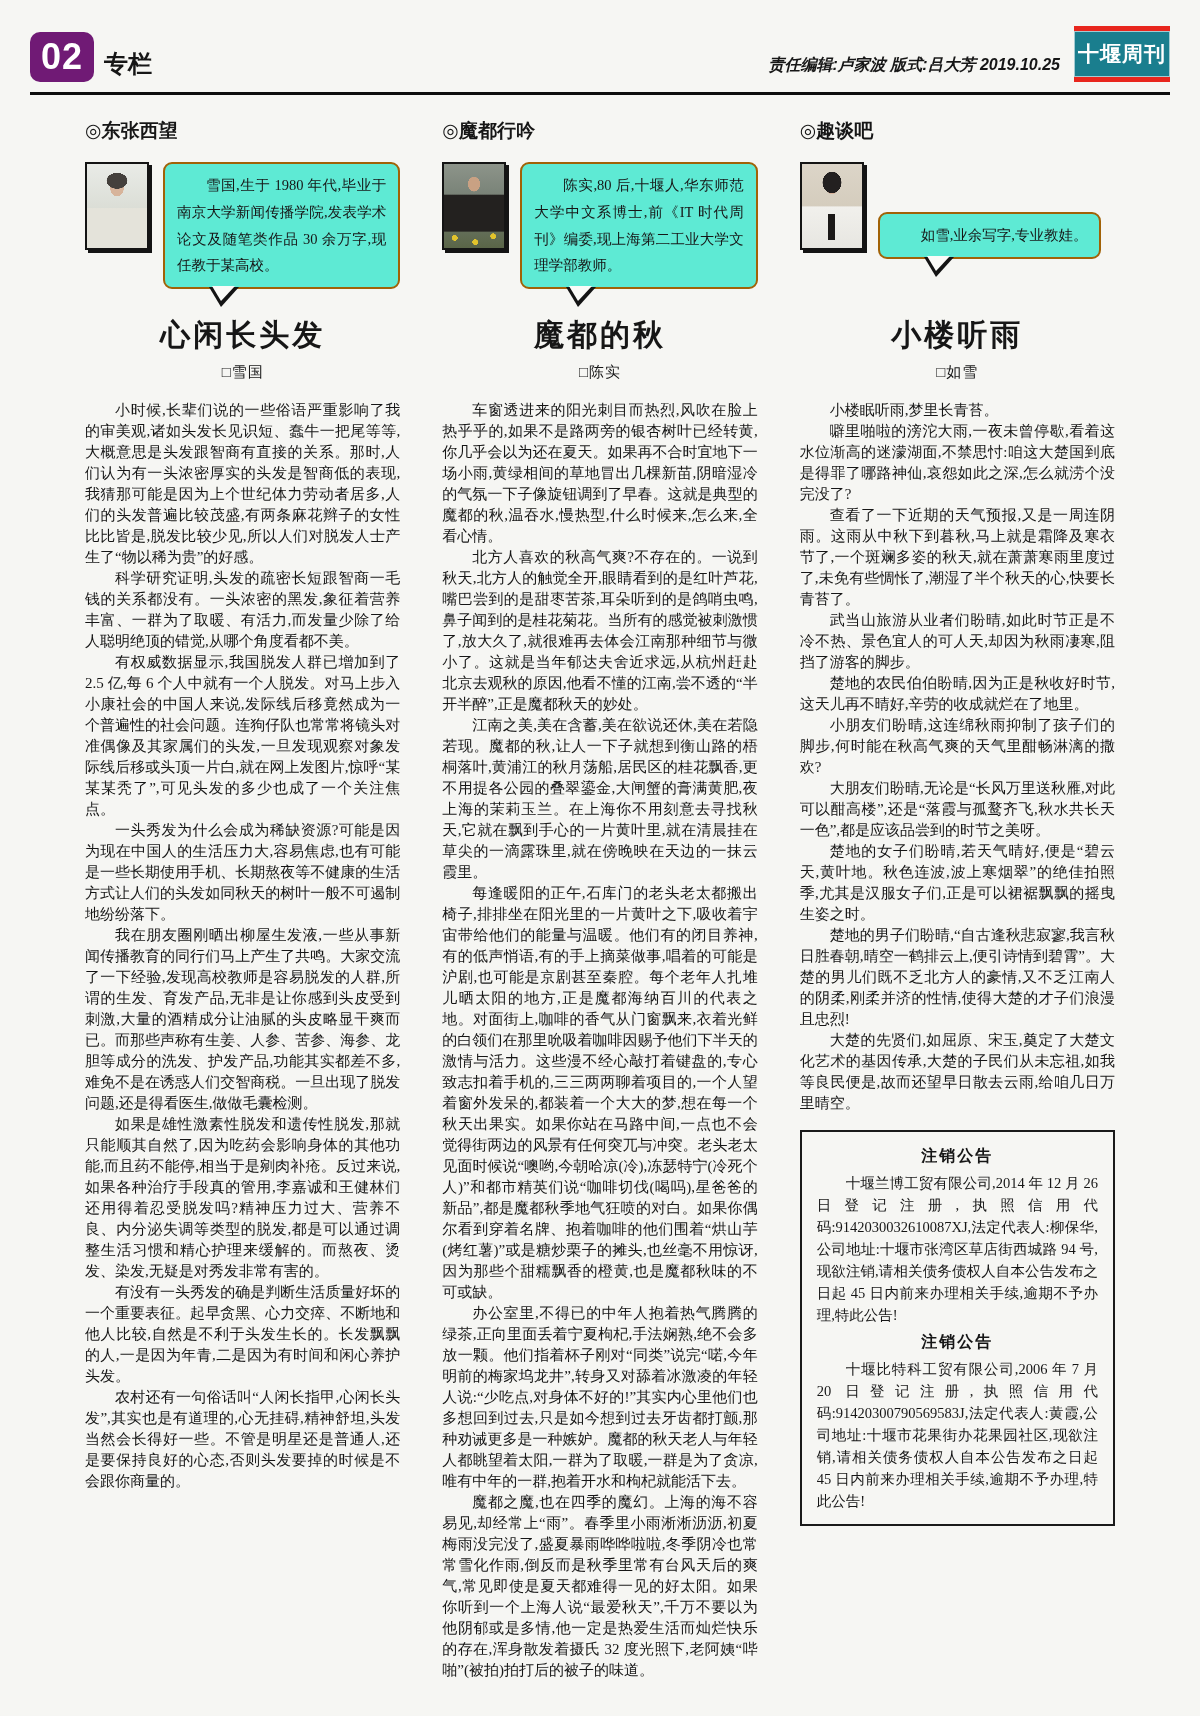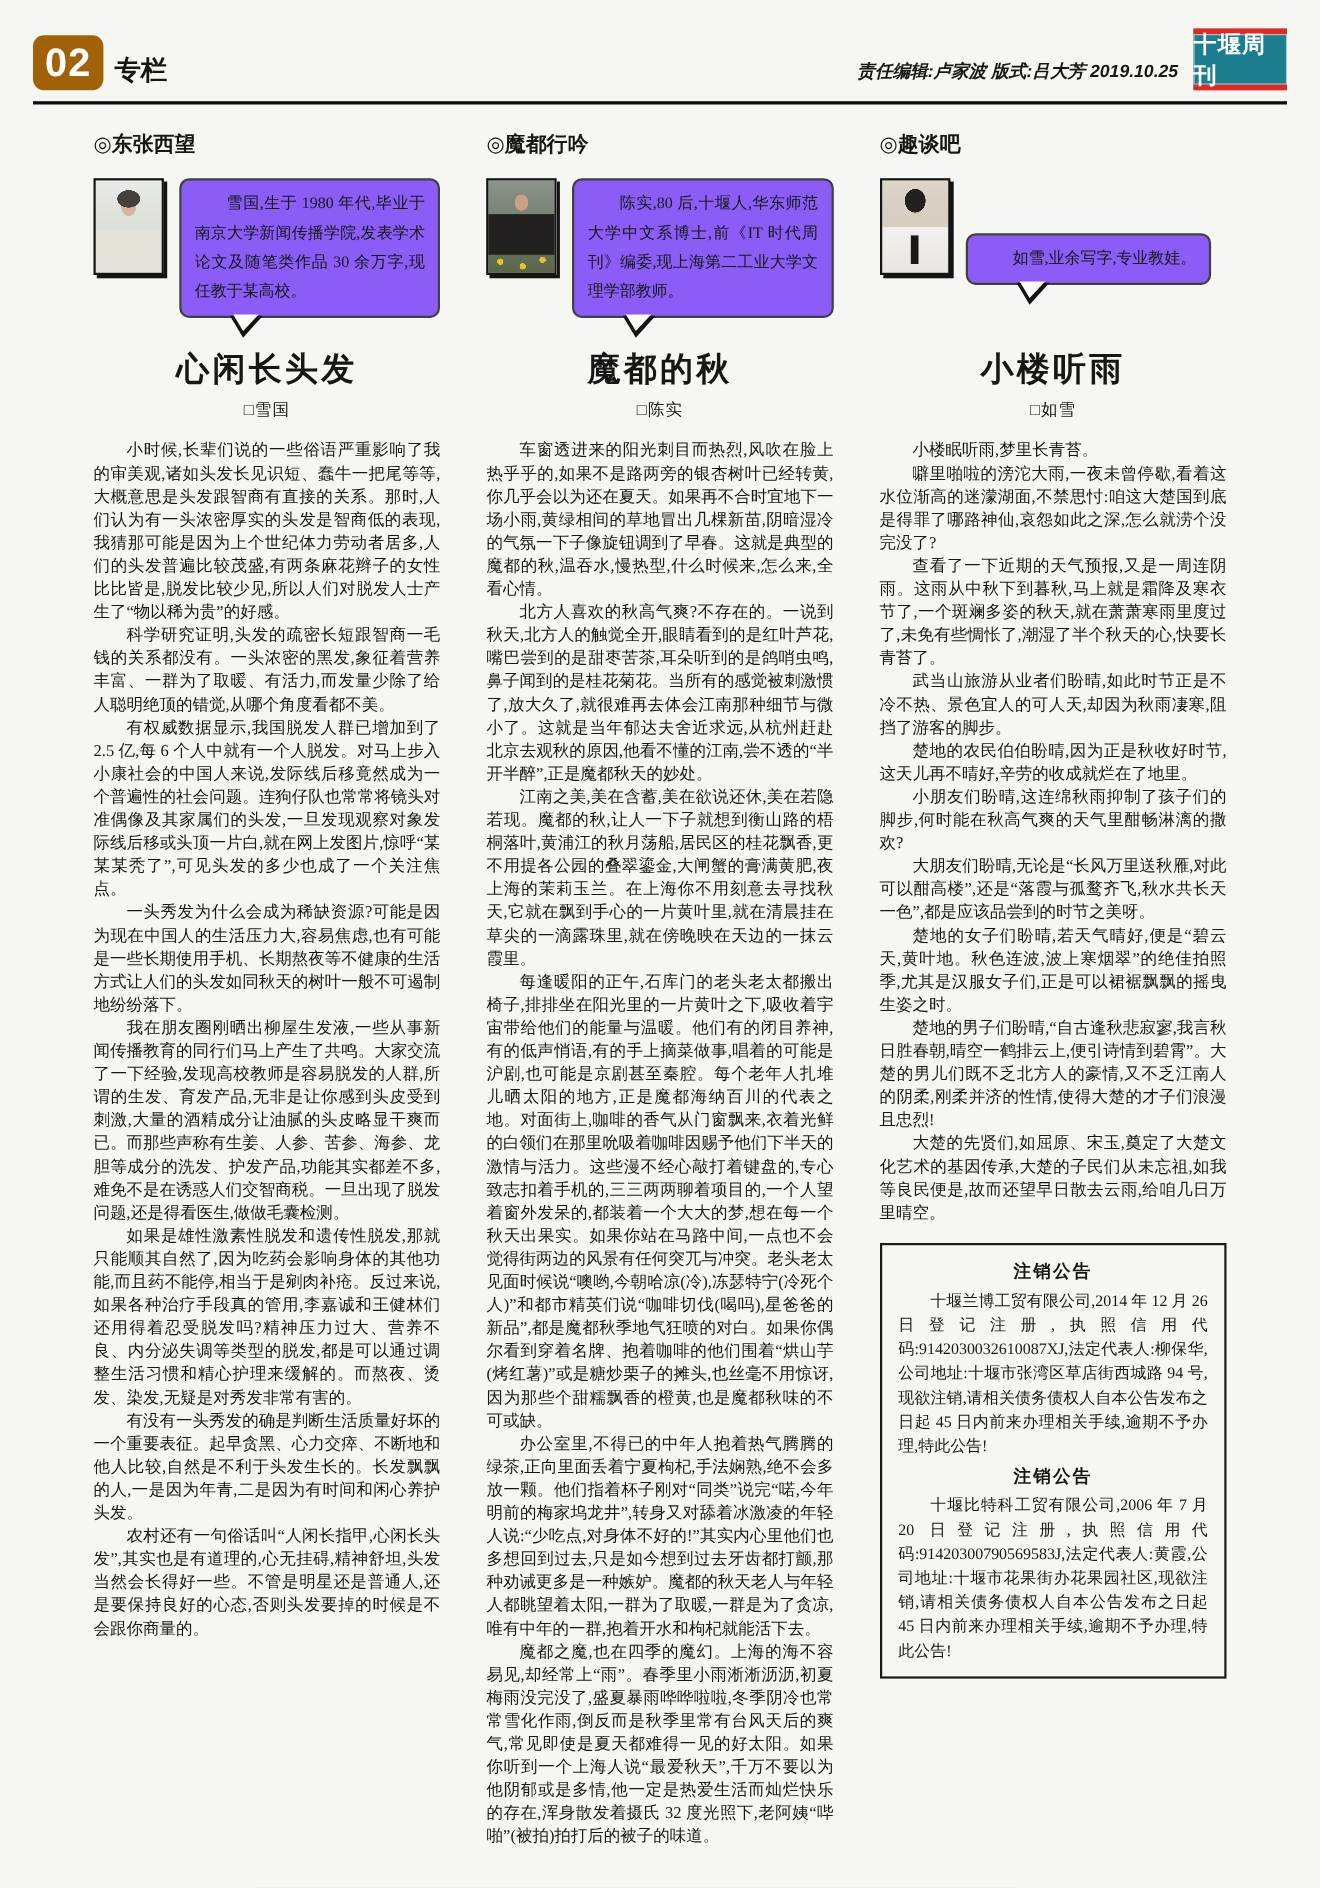--- a/index.html
+++ b/index.html
@@ -6,31 +6,31 @@
   html,body { background:#e8e8e6; }
   .page {
     position:relative; width:1200px; height:1716px; margin:0 auto;
     background:#f6f6f3; overflow:hidden; color:#161616;
     font-family:"Liberation Serif","DejaVu Serif",serif;
   }
   
   .hdr { position:absolute; top:24px; left:30px; right:30px; height:58px;
          display:flex; align-items:flex-end; }
   .pagenum {
-    width:64px; height:50px; border-radius:10px; background:#a16207; color:#fff;
+    width:64px; height:50px; border-radius:10px; background:#701a75; color:#fff;
     font-family:"Liberation Sans","DejaVu Sans",sans-serif; font-size:36px; font-weight:bold;
     display:flex; align-items:center; justify-content:center; letter-spacing:1px;
   }
   .section-name { font-family:"Liberation Sans","DejaVu Sans",sans-serif;
     font-size:24px; font-weight:bold; margin-left:10px; padding-bottom:2px; }
   .hdr-spacer { flex:1; }
   .edition { font-family:"Liberation Sans","DejaVu Sans",sans-serif;
     font-size:16px; font-weight:bold; font-style:italic; padding-bottom:6px; margin-right:14px; }
   .masthead {
-    width:85px; height:56px; background:#1a7e8e; color:#fff;
+    width:96px; height:56px; background:#1a7e8e; color:#fff;
     border-top:5px solid #e8261d; border-bottom:5px solid #e8261d;
     display:flex; align-items:center; justify-content:center;
     font-size:21px; font-weight:bold; letter-spacing:1px;
     box-shadow:inset 0 0 0 1px rgba(255,255,255,.6);
   }
   .hdr-rule { position:absolute; top:92px; left:30px; right:30px; border-top:3px solid #0d0d0d; }
 
   
   .content { position:absolute; top:118px; left:85px; width:1030px; }
   .grid { display:grid; grid-template-columns:1fr 1fr 1fr; column-gap:42px; }
@@ -54,22 +54,22 @@
       radial-gradient(5px 5px at 52% 93%, #e2c32c 55%, transparent 60%),
       radial-gradient(5px 5px at 82% 86%, #e2c32c 55%, transparent 60%),
       linear-gradient(180deg, #8d948a 0%, #6f7a6e 55%, #5a6547 100%); }
   .photo-2 { background:
       linear-gradient(#1b1918,#1b1918) 50% 86%/7px 26px no-repeat,
       linear-gradient(180deg, transparent 50%, #f1f0ec 51%, #e7e6e1 100%),
       radial-gradient(ellipse 15px 17px at 50% 22%, #232020 62%, transparent 64%),
       radial-gradient(ellipse 9px 11px at 50% 28%, #d9b39c 60%, transparent 62%),
       linear-gradient(180deg, #dcd5c8 0%, #cdc4b3 100%); }
   .bubble {
-    position:relative; flex:1; margin-left:14px; background:#8b5cf6;
-    border:2px solid #404040; border-radius:9px; padding:8px 12px;
+    position:relative; flex:1; margin-left:14px; background:#5eead4;
+    border:2px solid #a16207; border-radius:9px; padding:8px 12px;
     font-size:14.5px; line-height:1.85; text-align:justify;
   }
   .bubble::before { content:""; position:absolute; bottom:-20px; left:44px; width:0; height:0;
     border-left:12px solid transparent; border-right:18px solid transparent;
     border-top:20px solid #141414; }
   .bubble::after { content:""; position:absolute; bottom:-14px; left:47px; width:0; height:0;
     border-left:9px solid transparent; border-right:14px solid transparent;
     border-top:15px solid #fbfbf8; }
   .bubble p { text-indent:2em; }
   .bubble.low { flex:none; margin-top:50px; }

